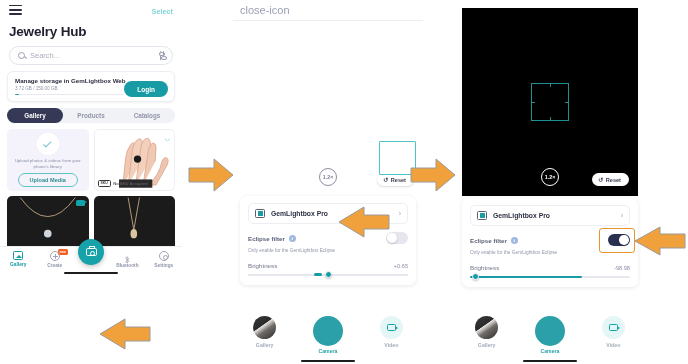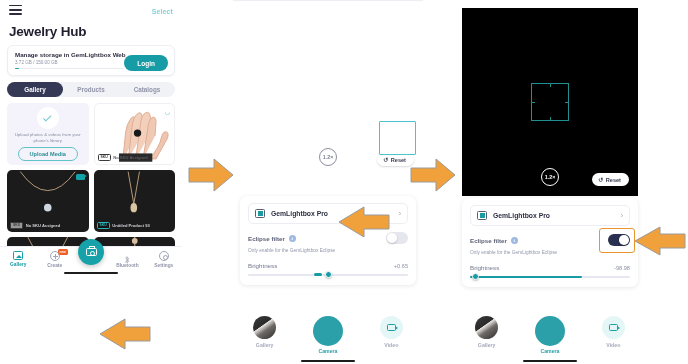--- a/index.html
+++ b/index.html
@@ -342,20 +342,28 @@
     <div class="hamburger">
       <span></span>
         <span></span>
         <span></span>
     </div>
     <div class="select-link">Select</div>
   </div>
 
   <div class="l-title">Jewelry Hub</div>
 
+  <div class="searchbar">
+    <div class="magnifier"></div>
+    <div class="ph">Search...</div>
+    <div class="sliders-ic">
+        <i></i>
+        <i></i>
+      </div>
+  </div>
 
   <div class="storage-card">
     <div class="storage-title">Manage storage in GemLightbox Web</div>
     <div class="storage-sub">3.72 GB / 150.00 GB</div>
     <div class="storage-track">
       <div class="storage-fill"></div>
     </div>
     <button class="login-btn">Login</button>
   </div>
 
@@ -454,20 +462,23 @@
       <div class="nav-ic gear-ic"></div>
       <div class="nav-label">Settings</div>
     </div>
   </div>
 
   <div class="hl-box" style="left:69px;top:316px;width:28px;height:34px;"></div>
   <div class="home-bar"></div>
 </div>
 
 <div class="panel" id="panel-mid">
+  <div class="m-topbar">
+    <div class="close-x">close-icon</div>
+  </div>
   <div class="m-divider"></div>
 
   <div class="viewfinder" style="height:175px;">
     <div class="zoom-pill">1.2×</div>
     <div class="reset-btn">
       <span class="reset-ic">↺</span>
       <span>Reset</span>
     </div>
     <div class="hl-box-blue" style="left:146px;top:120px;width:37px;height:34px;"></div>
   </div>

